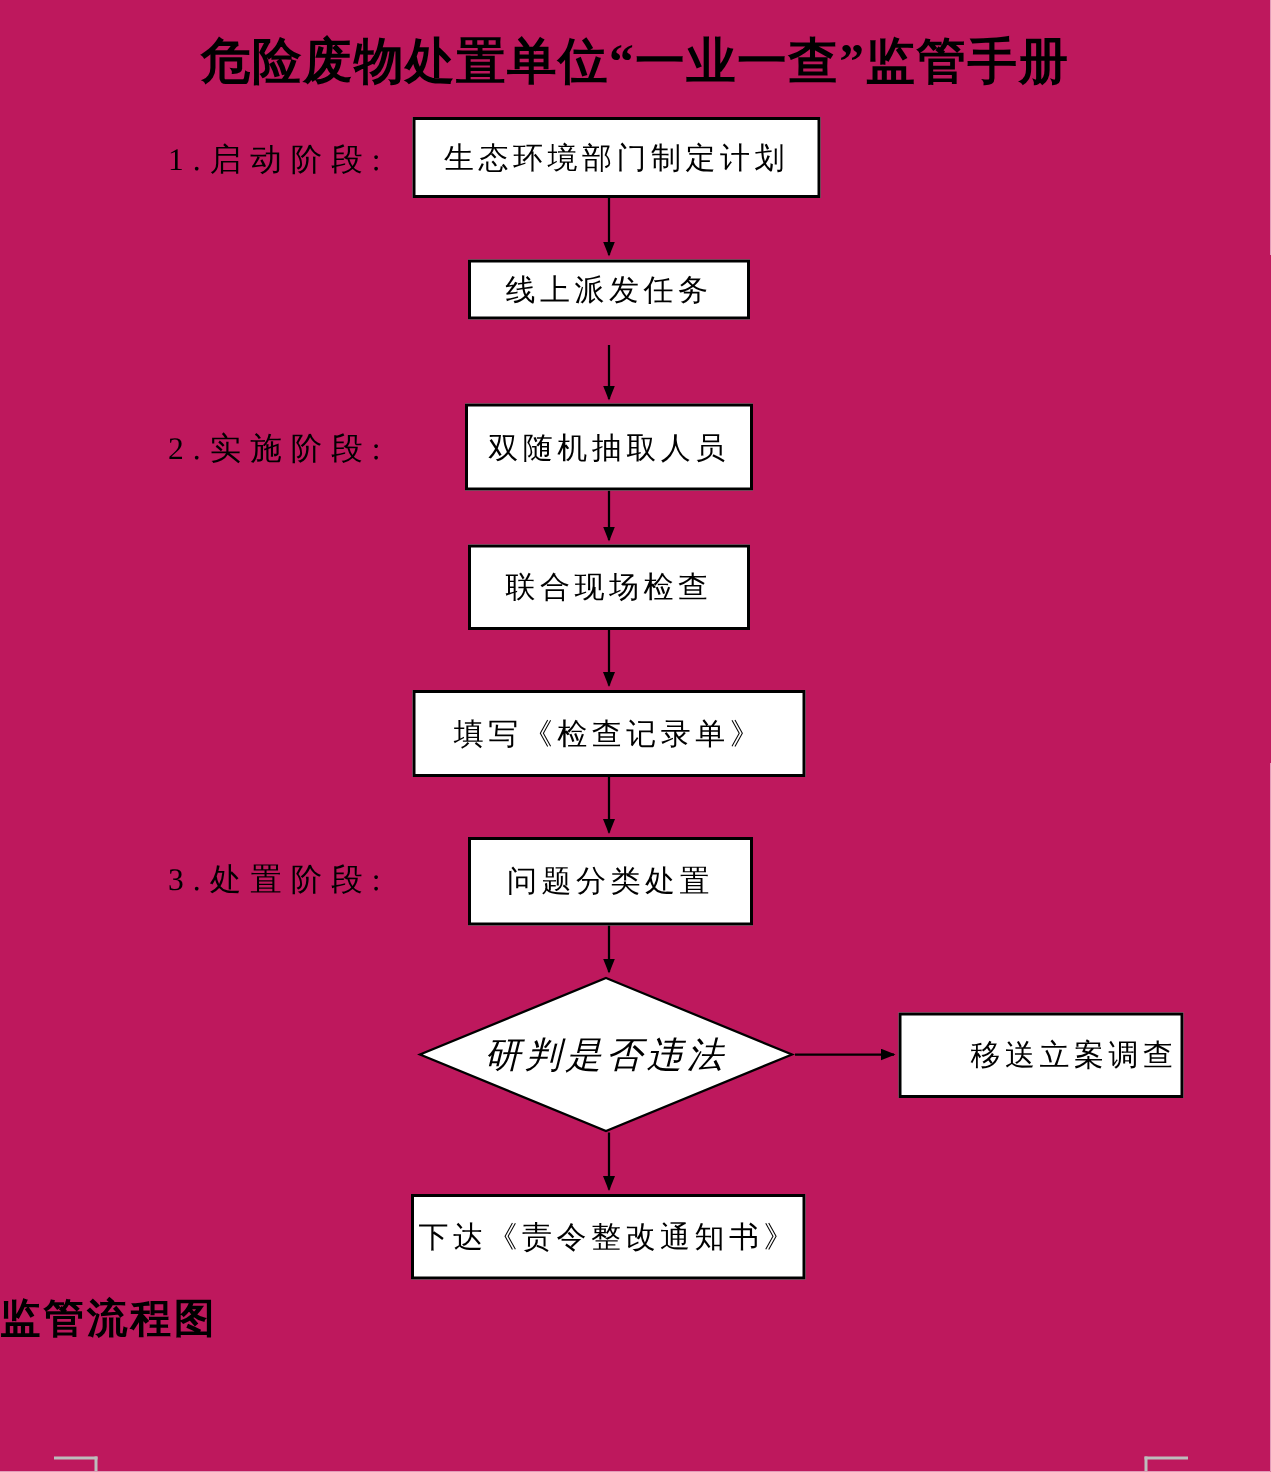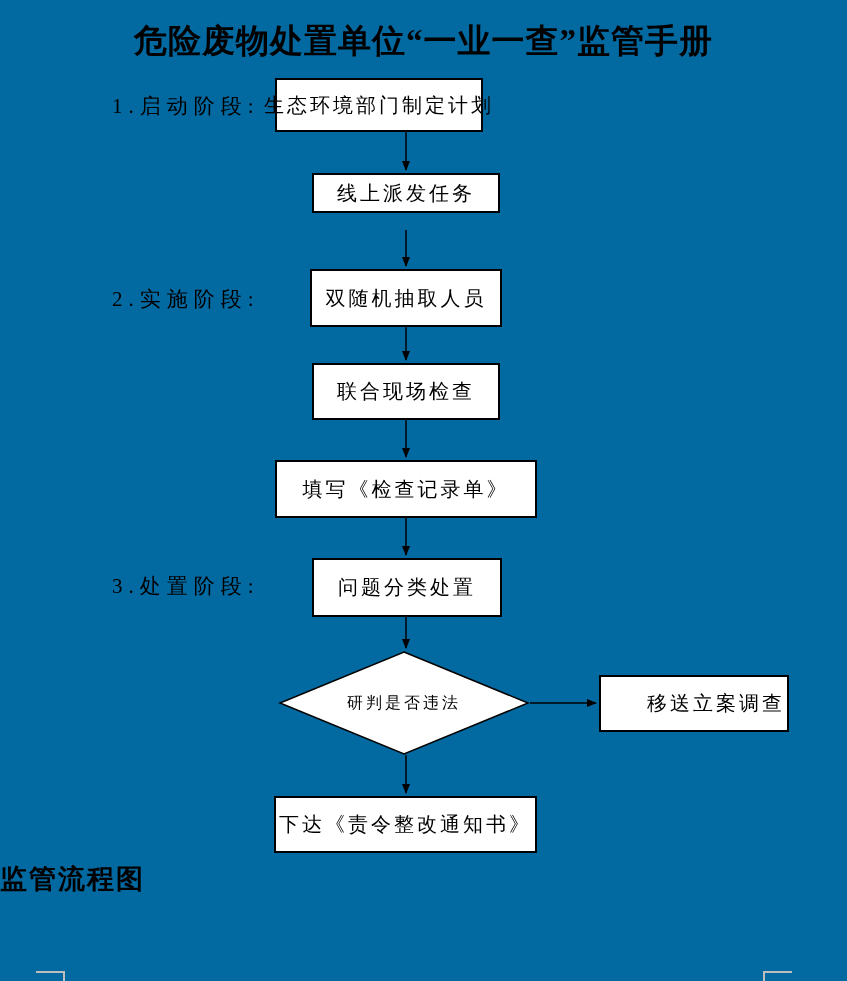--- a/index.html
+++ b/index.html
@@ -1,53 +1,53 @@
 <!DOCTYPE html>
 <html><head>
 <meta charset="utf-8">
 <style>
   html,body { margin:0; padding:0; background:#ffffff; }
   .canvas {
-    position:relative; width:847px; height:981px; background:#0369a1;
+    position:relative; width:847px; height:981px; background:#be185d;
     font-family:"Liberation Serif","DejaVu Serif",serif; color:#000;
     overflow:hidden;
   }
   .title {
     position:absolute; top:19px; left:0; width:100%;
     text-align:center; font-size:33px; font-weight:bold;
     letter-spacing:1px; margin:0; white-space:nowrap;
   }
   .stage {
     position:absolute; left:112px; font-size:21px; letter-spacing:6px;
     white-space:nowrap;
   }
   .stage.s1 { top:92px; }
   .stage.s2 { top:285px; }
   .stage.s3 { top:572px; }
   .box {
     position:absolute; box-sizing:border-box; border:2px solid #000;
     background:#fff; display:flex; align-items:center; justify-content:center;
     font-size:20px; letter-spacing:3px; text-align:center; white-space:nowrap;
   }
-  .b1 { left:275px; top:78px;  width:208px; height:54px; }
+  .b1 { left:275px; top:78px;  width:272px; height:54px; }
   .b2 { left:312px; top:173px; width:188px; height:40px; }
   .b3 { left:310px; top:269px; width:192px; height:58px; }
   .b4 { left:312px; top:363px; width:188px; height:57px; }
   .b5 { left:275px; top:460px; width:262px; height:58px; }
   .b6 { left:312px; top:558px; width:190px; height:59px; }
   .b8 { left:599px; top:675px; width:190px; height:57px;padding-left:44px; }
   .b9 { left:274px; top:796px; width:263px; height:57px; }
   .layer {
     position:absolute; left:0; top:0; width:847px; height:981px;
     pointer-events:none;
   }
   .diamond-label {
     position:absolute; left:280px; top:652px; width:248px; height:102px;
     display:flex; align-items:center; justify-content:center;
-    font-size:16px; letter-spacing:3px; white-space:nowrap;
+    font-size:24px; letter-spacing:3px; white-space:nowrap;font-style:italic;
   }
   .caption {
     position:absolute; top:861px; left:0; width:100%; text-align:left;
     font-family:"Liberation Sans","DejaVu Sans",sans-serif;
     font-weight:bold; font-size:27px; letter-spacing:2px;
   }
   .corner-mark { position:absolute; width:27px; height:10px; top:971px; }
   .corner-mark.left  { left:36px;  border-top:2px solid #bdbdbd; border-right:2px solid #bdbdbd; }
   .corner-mark.right { left:763px; border-top:2px solid #bdbdbd; border-left:2px solid #bdbdbd; }
 </style>

